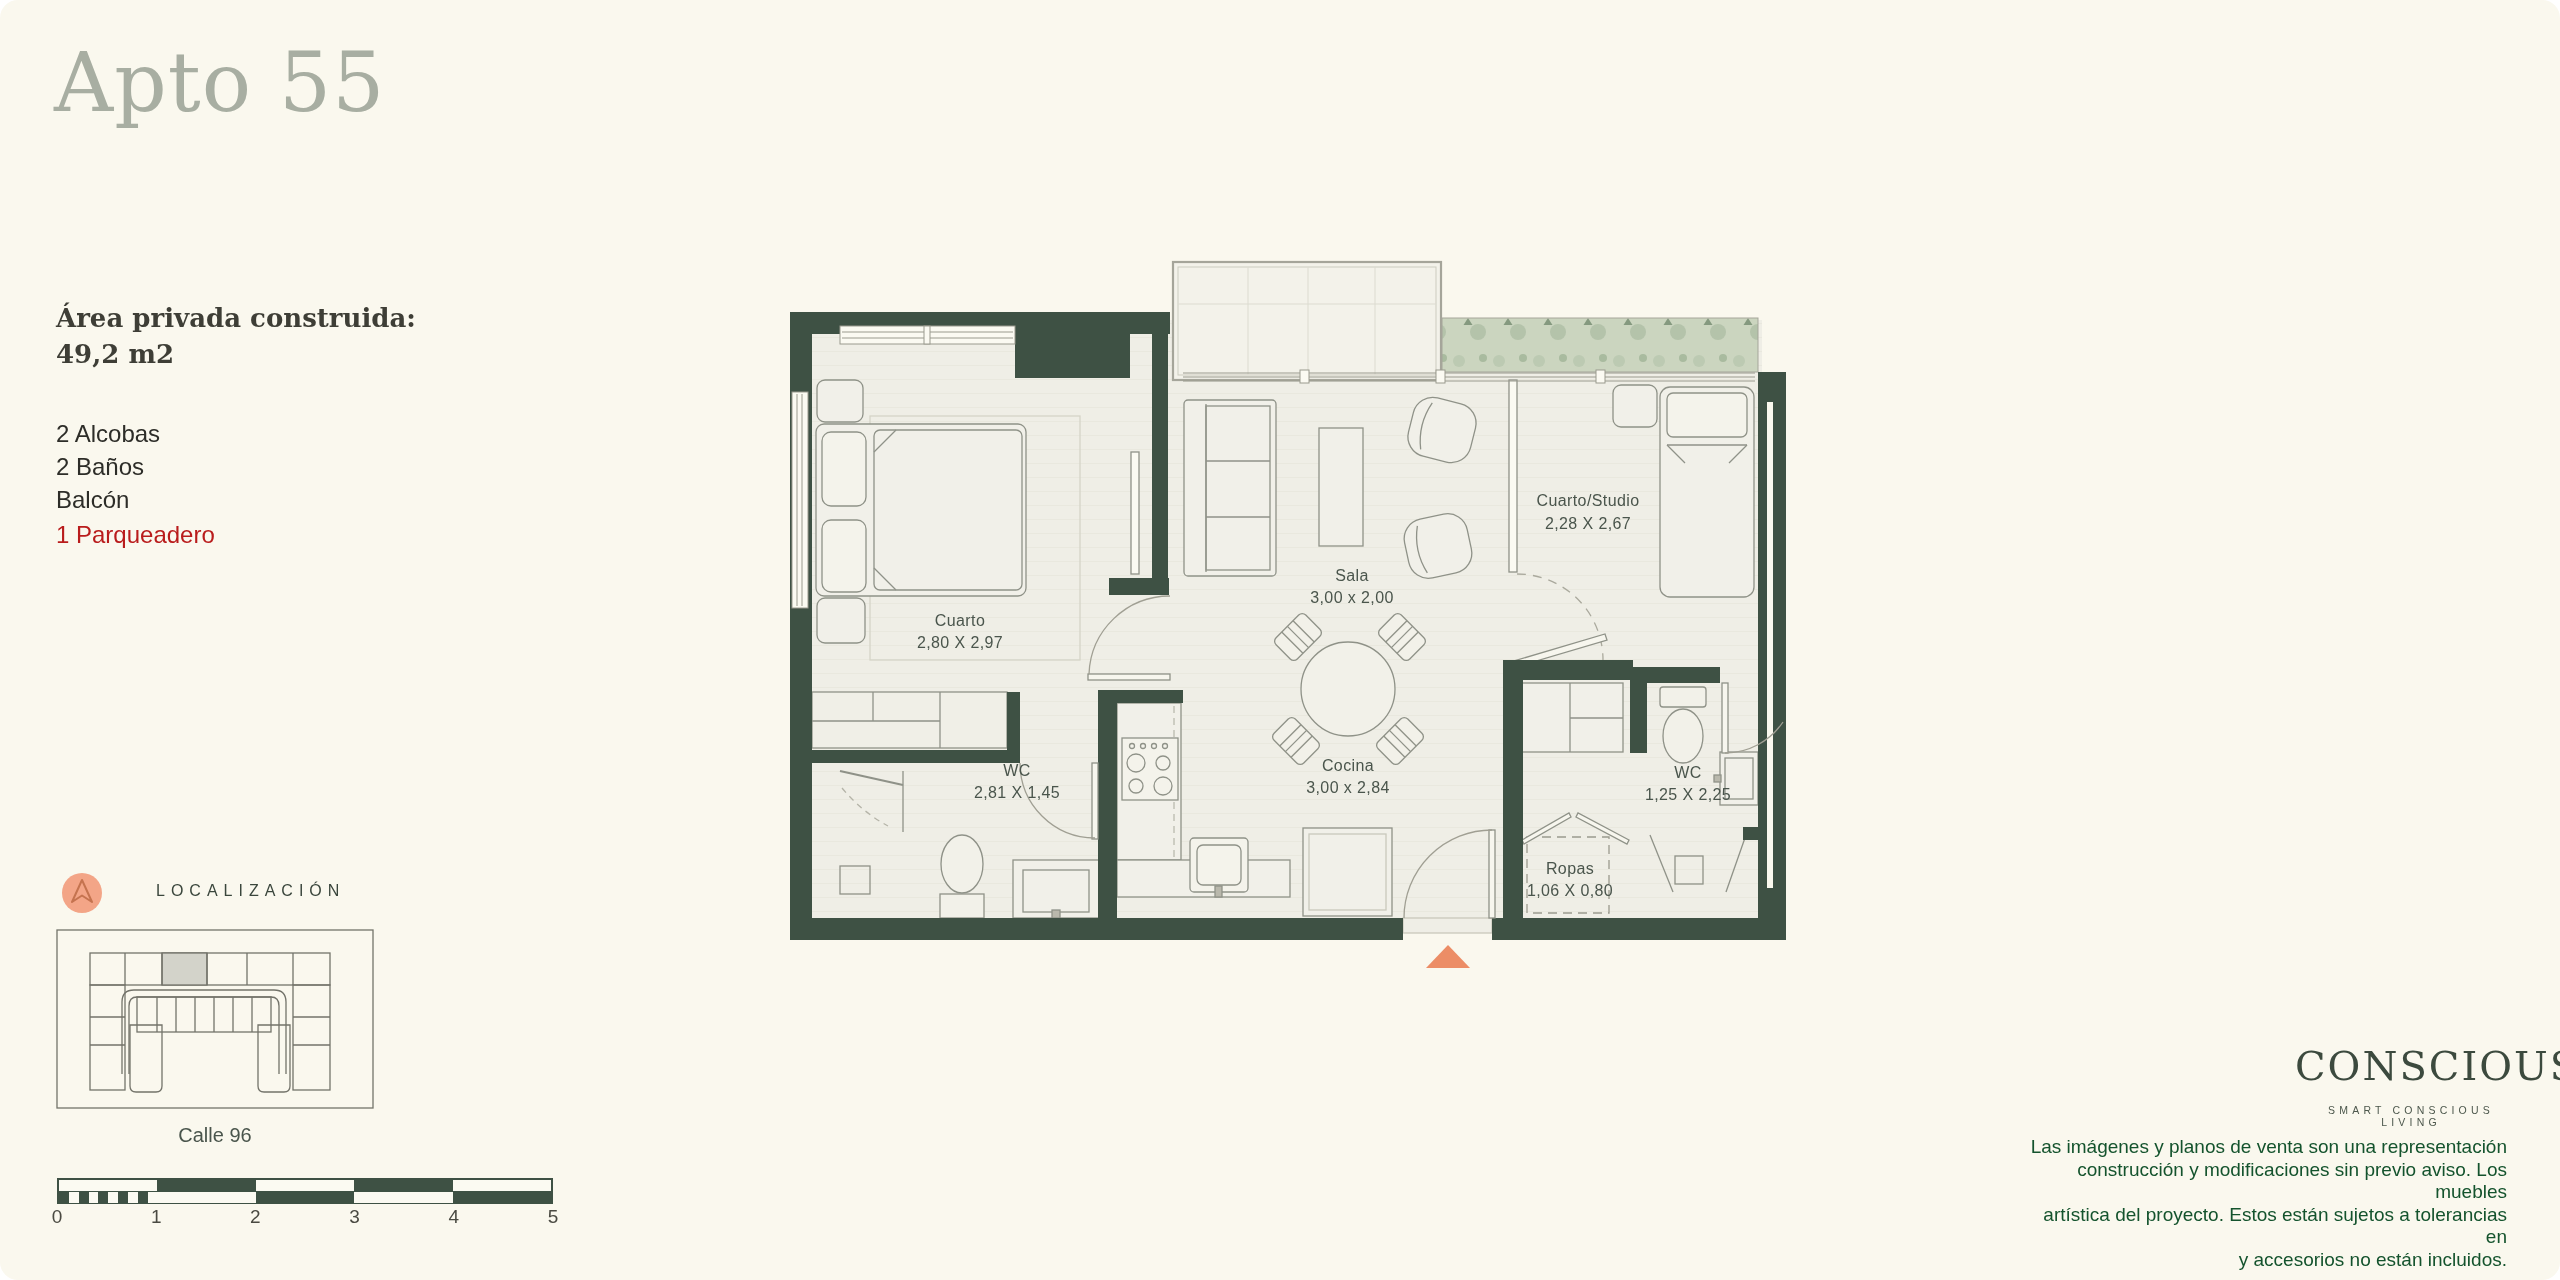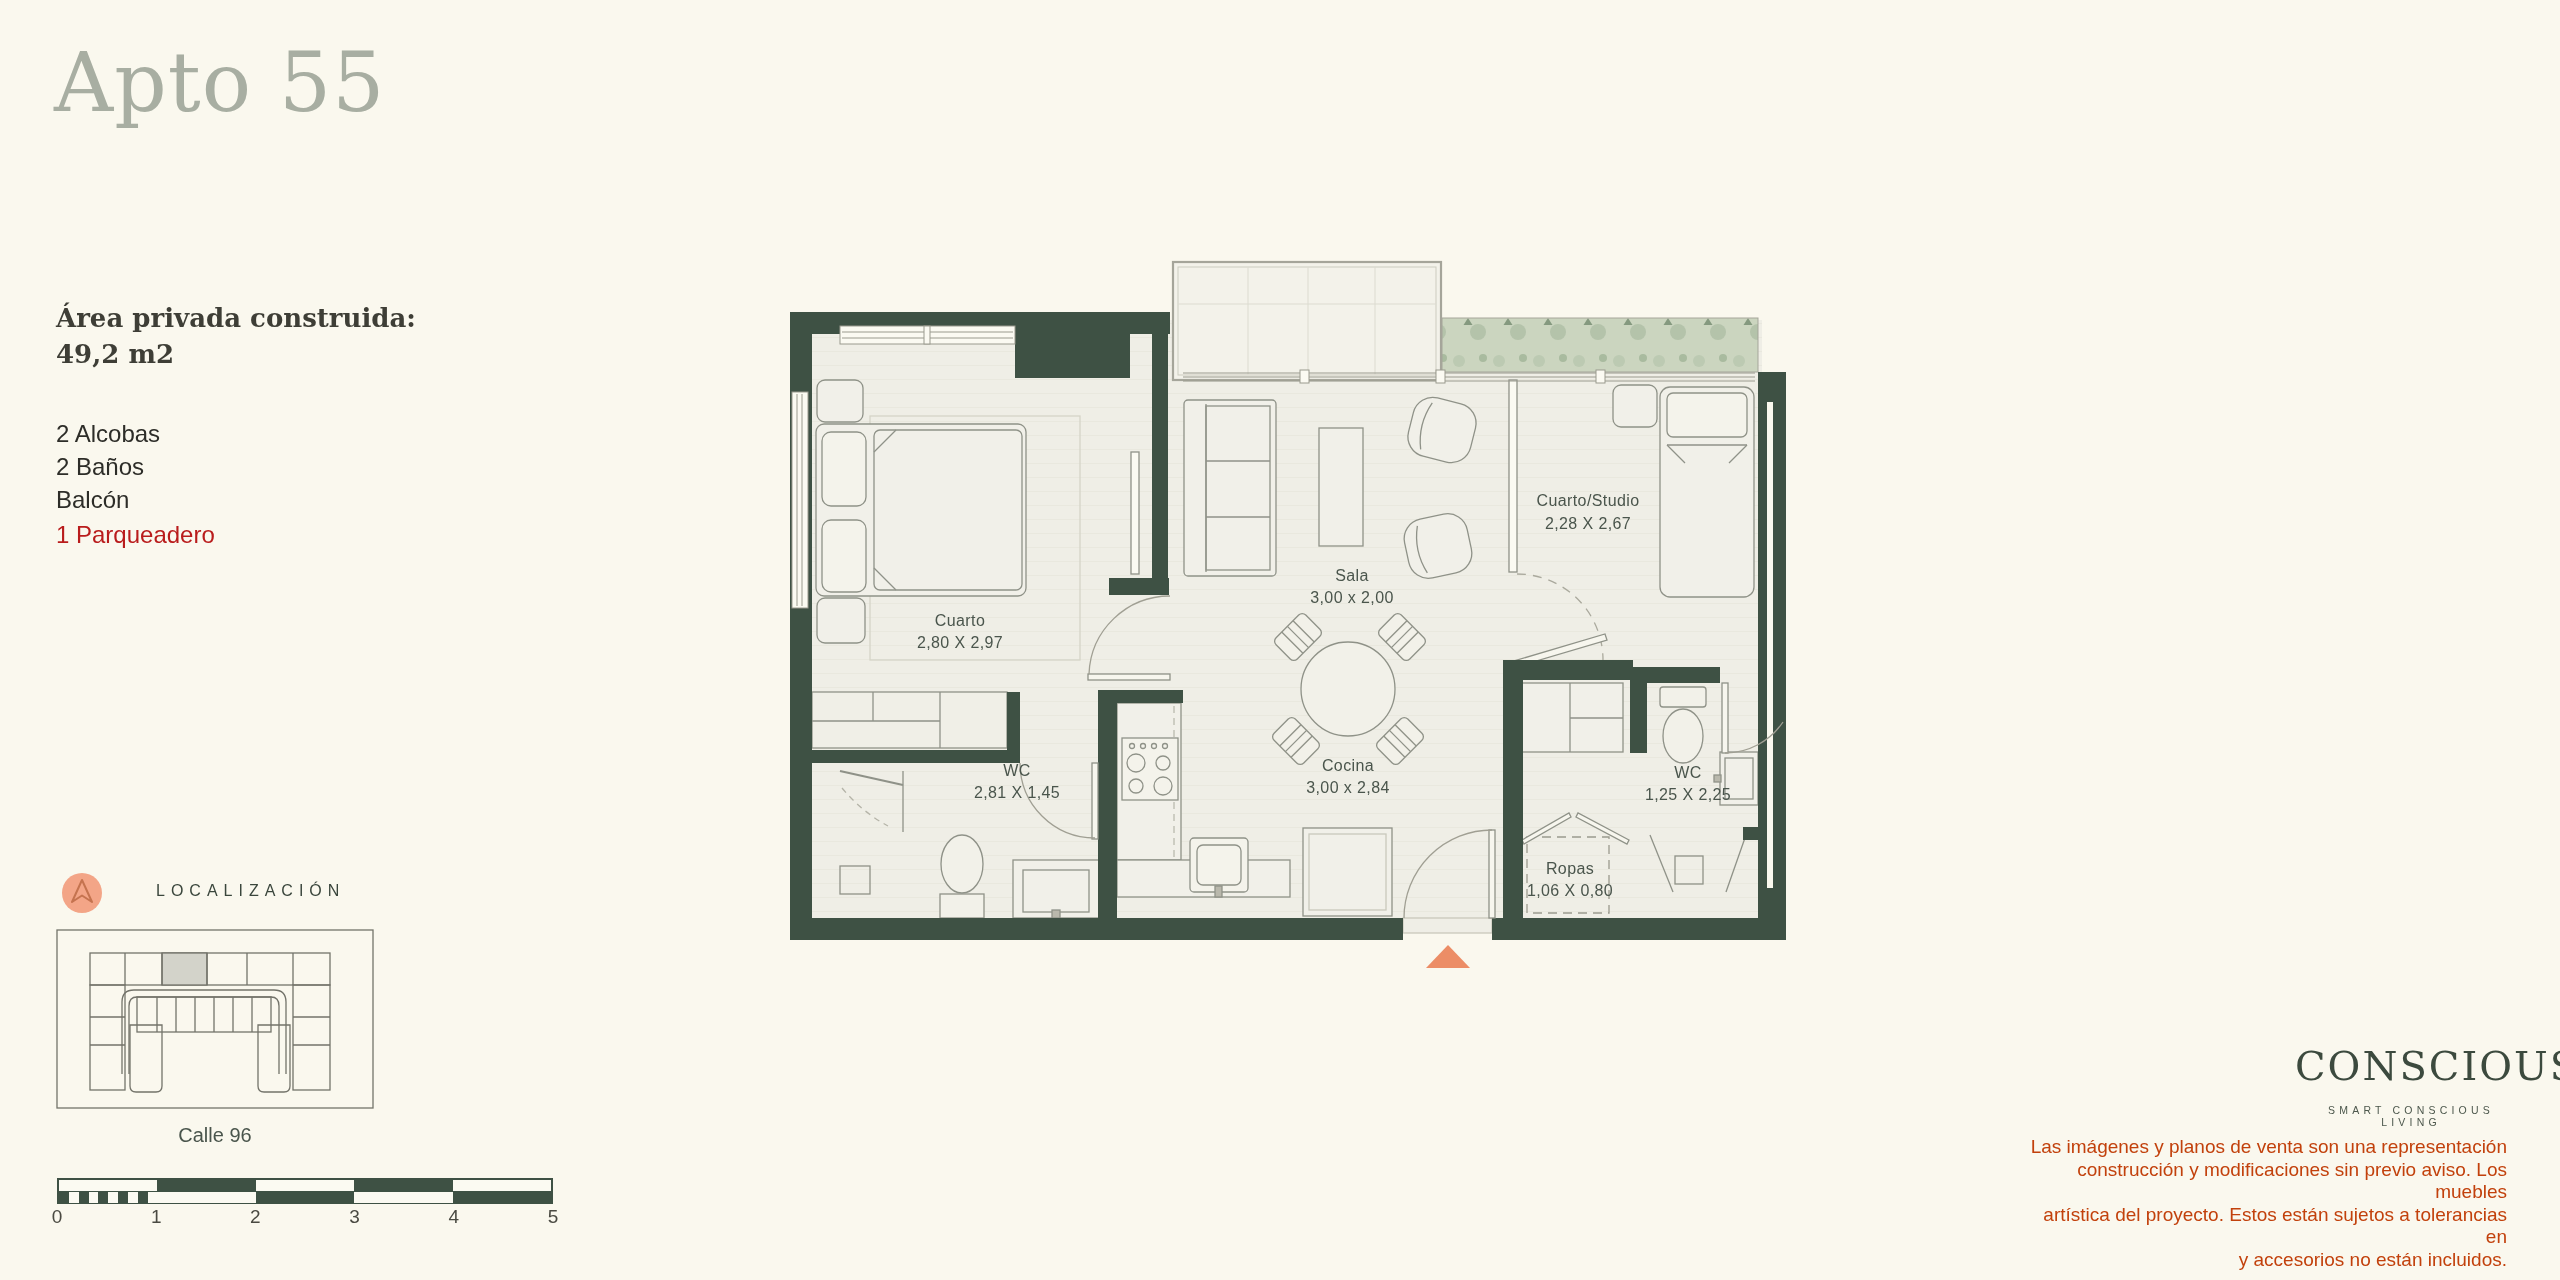--- a/index.html
+++ b/index.html
@@ -1,19 +1,20 @@
 <!DOCTYPE html>
 <html><head>
 <meta charset="utf-8">
 <style>
   html,body{margin:0;padding:0;}
   .page{
     position:relative; width:2560px; height:1280px;
     background:#faf8ee; overflow:hidden;
     font-family:"Liberation Sans", sans-serif;
+    border-radius:18px;
   }
   .abs{position:absolute;}
   .title{
     left:54px; top:40px;
     font-family:"DejaVu Serif", serif;
     font-size:82px; line-height:1.05; font-weight:400;
     color:#a8aea2; letter-spacing:1px;
   }
   .area-block{
     font-family:"DejaVu Serif", serif;
@@ -48,21 +49,21 @@
   .brand{left:2295px; top:1044px; width:232px; text-align:center; color:#3c4a3e;}
   .brand-name{
     font-family:"DejaVu Serif", serif; font-size:40px; letter-spacing:2px; line-height:1.1;
   }
   .brand-sup{font-size:19px; vertical-align:18px; letter-spacing:0;}
   .brand-tagline{
     margin-top:16px; font-size:10.5px; letter-spacing:4.2px; color:#4c574c;
   }
   .disclaimer{
     top:1136px; right:53px; width:480px; text-align:right;
-    font-size:19px; line-height:22.5px; color:#c2410c;
+    font-size:19px; line-height:22.5px; color:#14532d;
   }
   svg text{
     font-family:"Liberation Sans", sans-serif;
     fill:#4a554c;
   }
   .room-label{font-size:16px; letter-spacing:.4px;}
 </style>
 </head>
 <body>
 

